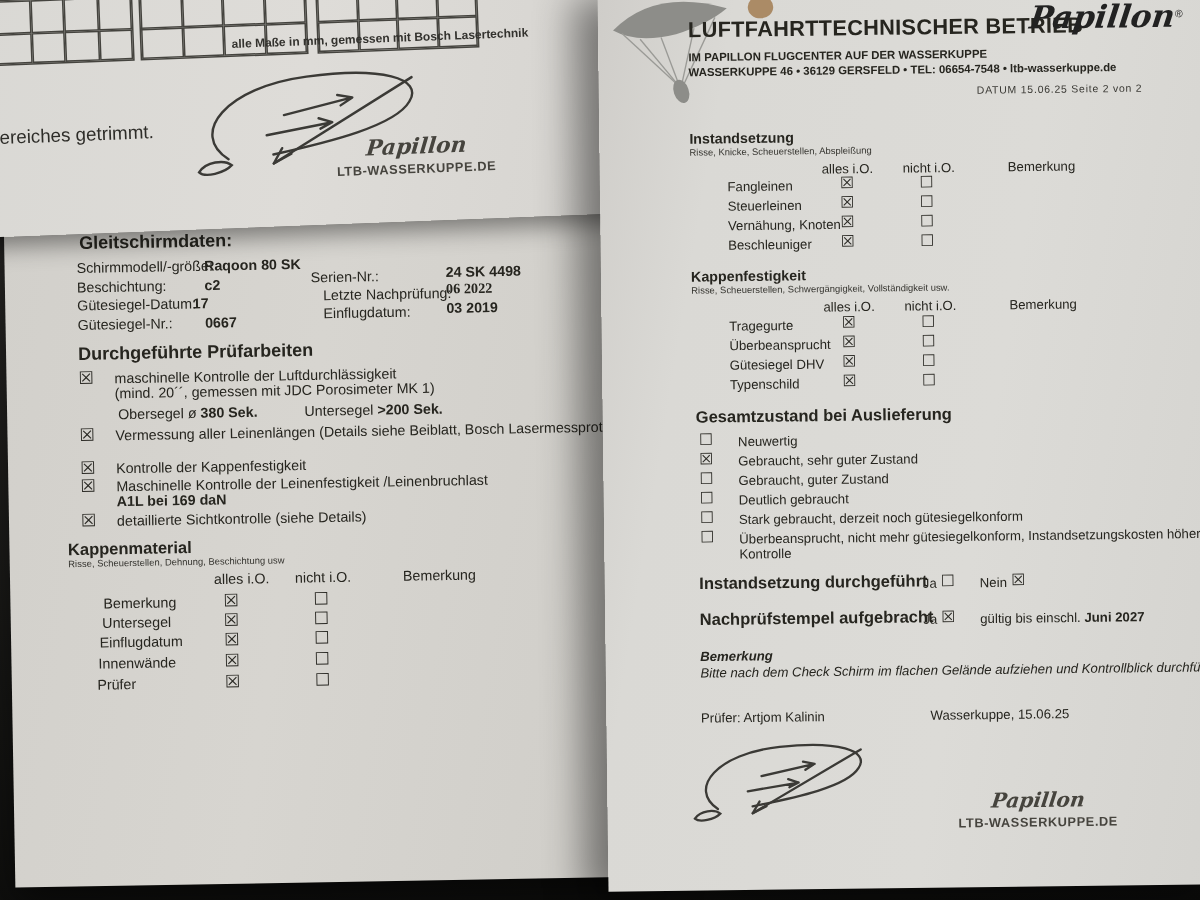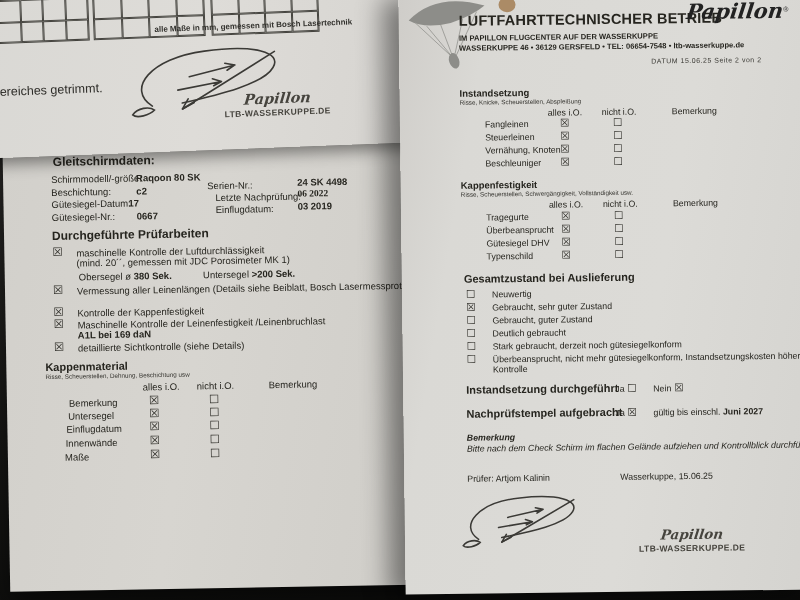--- a/index.html
+++ b/index.html
@@ -113,21 +113,21 @@
   <span class="abs cb" style="left:202px;top:303px;">☐</span>
 
   <div class="abs t95" style="left:59px;top:317px;">Einflugdatum</div>
   <span class="abs cb" style="left:142px;top:316px;">☒</span>
   <span class="abs cb" style="left:202px;top:316px;">☐</span>
 
   <div class="abs t95" style="left:58px;top:331px;">Innenwände</div>
   <span class="abs cb" style="left:142px;top:330px;">☒</span>
   <span class="abs cb" style="left:202px;top:330px;">☐</span>
 
-  <div class="abs t95" style="left:57px;top:345px;">Maße</div>
+  <div class="abs t95" style="left:57px;top:345px;">Prüfer</div>
   <span class="abs cb" style="left:142px;top:344px;">☒</span>
   <span class="abs cb" style="left:202px;top:344px;">☐</span>
 </div>
 
 <div class="sheet" id="paper-top">
   <div class="mgrid" style="left:26px;top:56px;width:90px;">
     <div></div>
       <div></div>
       <div></div>
       <div></div>

